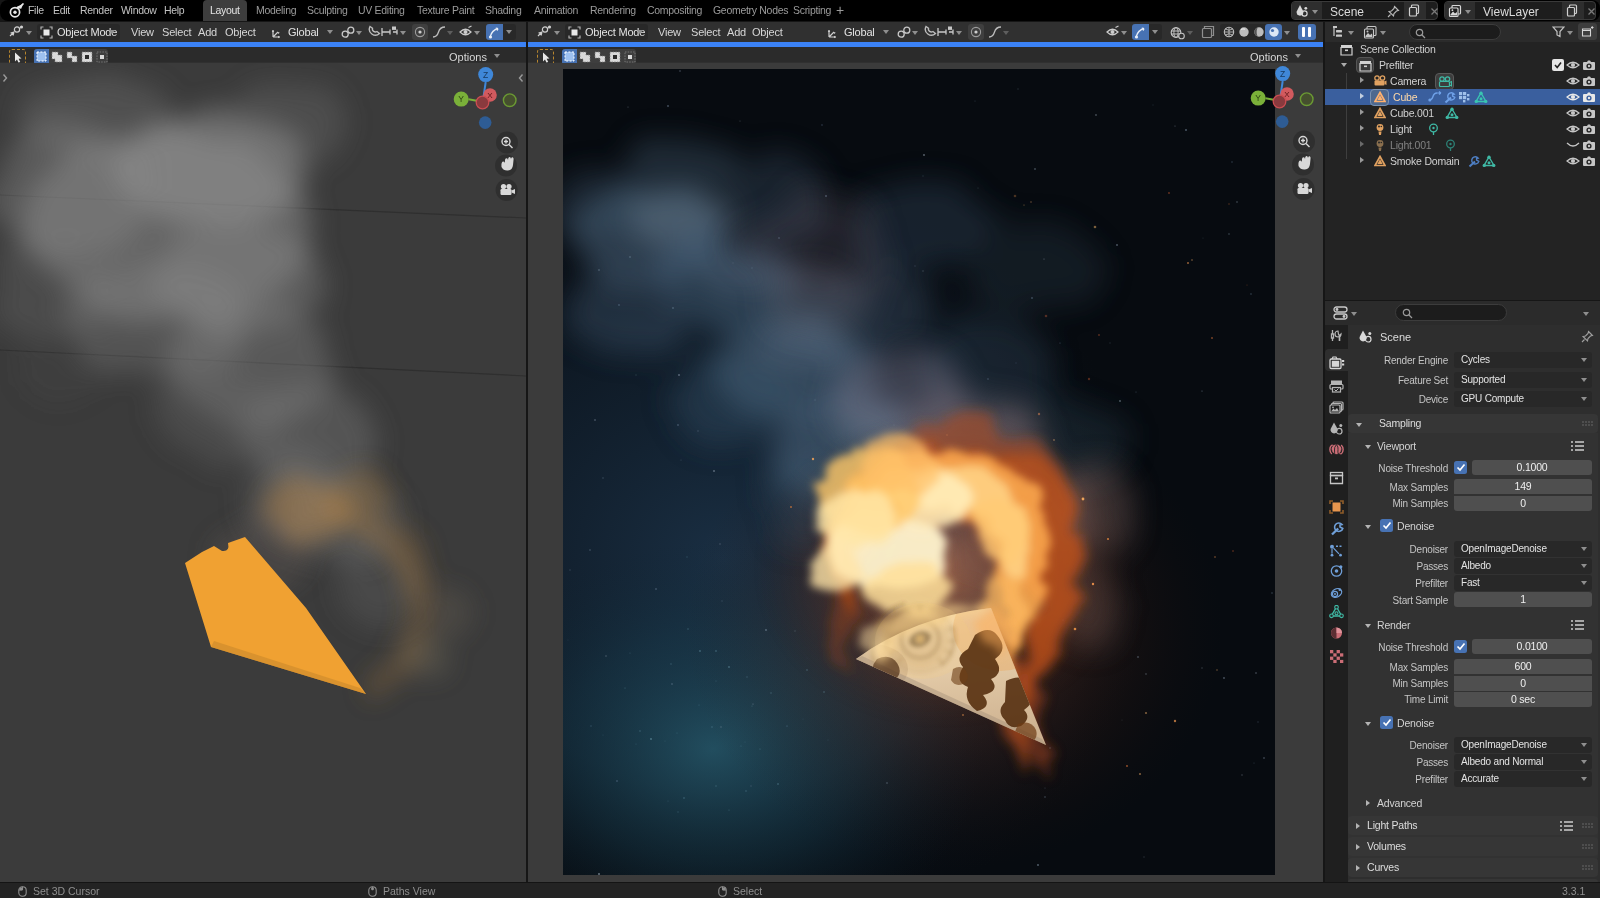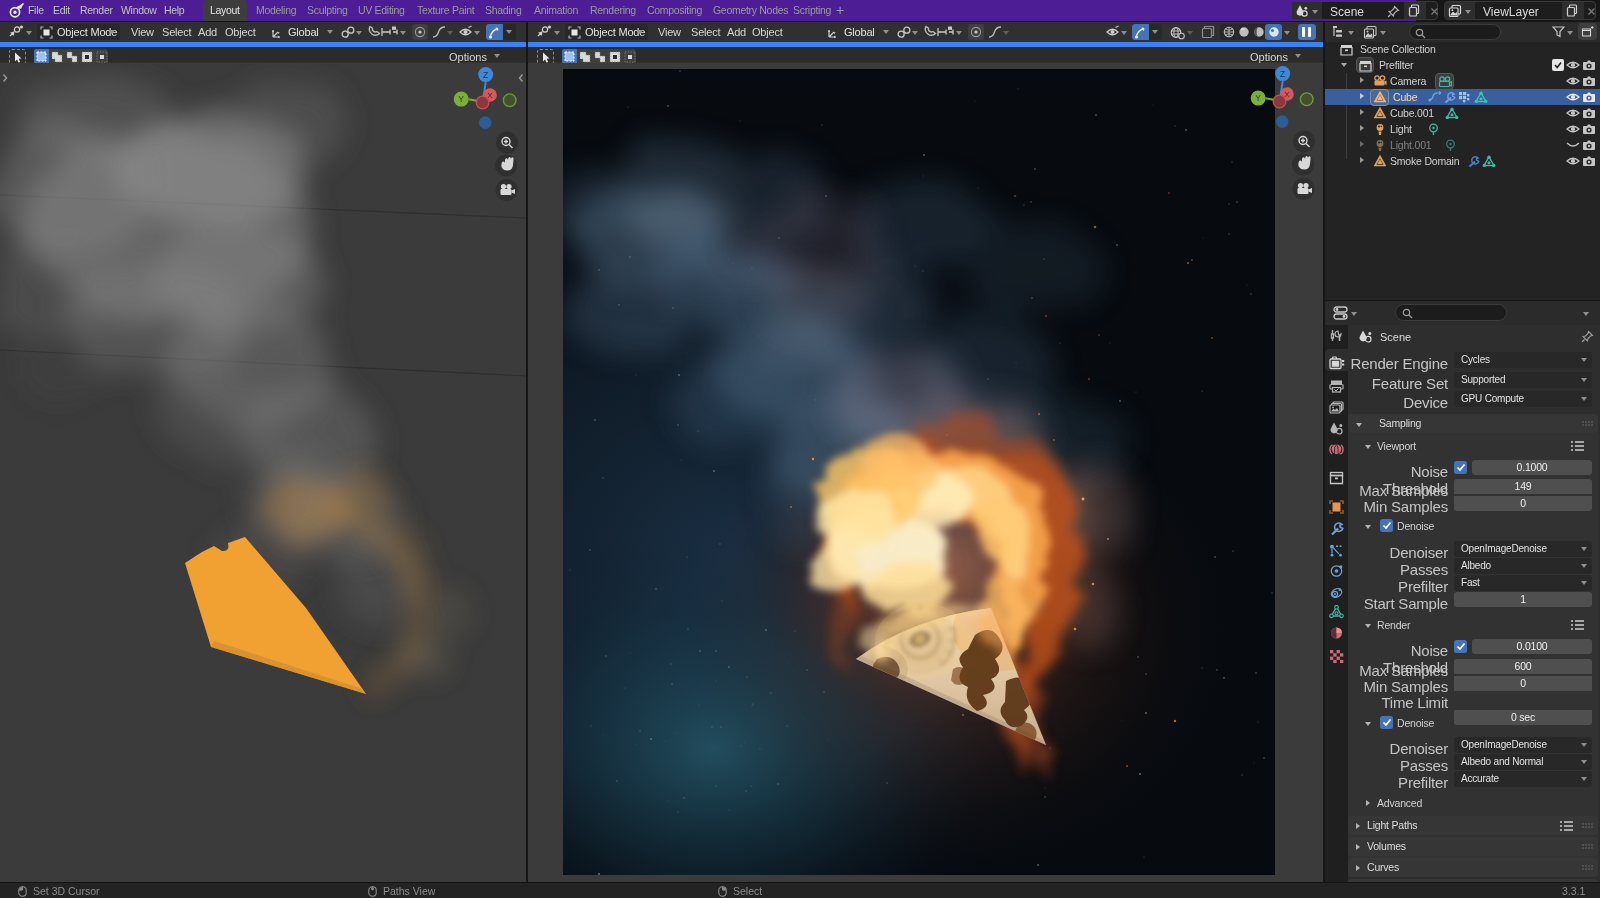--- a/index.html
+++ b/index.html
@@ -2,37 +2,37 @@
 <html><head>
 <meta charset="utf-8">
 <style>
   * { margin:0; padding:0; box-sizing:border-box; }
   html,body { width:1600px; height:898px; overflow:hidden; background:#161616;
     font-family:"Liberation Sans", sans-serif; }
   .abs { position:absolute; }
   #stage { position:relative; width:1600px; height:898px; }
 
   
-  #topbar { position:absolute; left:0; top:0; width:1416px; height:21px;
-    background:#4c1d95; color:#c3c3c3; font-size:11px; }
+  #topbar { position:absolute; left:0; top:0; width:1600px; height:21px;
+    background:#000000; color:#c3c3c3; font-size:11px;border-radius:8px; }
   .menu { position:absolute; top:0; height:21px; line-height:21px; font-size:10.5px; letter-spacing:-0.3px; }
   .tab { position:absolute; top:0; height:21px; line-height:21px; color:#9b9b9b;
     padding:0 7px; border-radius:4px 4px 0 0; font-size:10.5px; letter-spacing:-0.3px; }
   .tab.active { background:#3d3d3d; color:#e3e3e3; }
 
   
   .vhdr1 { position:absolute; left:0; top:0; right:0; height:20px; background:#303030; }
   .vhdr2 { position:absolute; left:0; top:20px; right:0; height:20px; background:#2b2b2b; border-top:5px solid #3b82f6;}
   .vmenu { position:absolute; top:0; height:20px; line-height:20px; color:#d6d6d6; font-size:11px; letter-spacing:-0.2px; }
   .drop { position:absolute; top:2px; height:16px; background:#282828; border-radius:3px; color:#e2e2e2; font-size:11px; line-height:16px; letter-spacing:-0.2px; }
   .td { width:0; height:0; border-left:3px solid transparent; border-right:3px solid transparent; border-top:4px solid #8f8f8f; }
   .tr { width:0; height:0; border-top:3px solid transparent; border-bottom:3px solid transparent; border-left:4px solid #8f8f8f; }
 
   
-  .plabel { position:absolute; font-size:15px; color:#c5c5c5; width:105px; right:152px; text-align:right; letter-spacing:-0.2px; }
+  .plabel { position:absolute; font-size:10px; color:#c5c5c5; width:105px; right:152px; text-align:right; letter-spacing:-0.2px; }
   .pdrop { position:absolute; left:106px; width:138px; height:16px; background:#282828; border-radius:3px;
     color:#e3e3e3; font-size:10px; line-height:16px; padding-left:7px; letter-spacing:-0.2px; }
   .pnum { position:absolute; left:106px; width:138px; height:15px; background:#4f4f4f;
     color:#efefef; font-size:10.5px; line-height:15px; text-align:center; letter-spacing:-0.2px; }
   .phead { position:absolute; left:0px; width:250px; height:19px; background:#363636; border-radius:4px;
     color:#dedede; font-size:10.5px; line-height:19px; letter-spacing:-0.2px; }
   .psub { position:absolute; color:#d2d2d2; font-size:10.5px; letter-spacing:-0.2px; }
   .pcheck { position:absolute; width:13px; height:13px; background:#4772b3; border-radius:2.5px; }
   .pcheck svg { position:absolute; left:1.5px; top:2px; }
 
@@ -1225,21 +1225,21 @@
           <svg width="10" height="9" viewBox="0 0 10 9">
             <path d="M1.5 4.5 L4 7 L8.5 1.5" stroke="#fff" stroke-width="1.7" fill="none"></path>
           </svg>
         </div>
       <div class="pnum" style="left:124px;width:120px;top:291px;border-radius:3px;">0.0100</div>
       <span class="plabel" style="top:314px">Max Samples</span>
       <div class="pnum" style="top:311px;border-radius:3px 3px 0 0;">600</div>
       <span class="plabel" style="top:330px">Min Samples</span>
       <div class="pnum" style="top:327px;border-radius:0;margin-top:1px;">0</div>
       <span class="plabel" style="top:346px">Time Limit</span>
-      <div class="pnum" style="top:343px;border-radius:0 0 3px 3px;margin-top:19px;">0 sec</div>
+      <div class="pnum" style="top:343px;border-radius:0 0 3px 3px;margin-top:1px;">0 sec</div>
       <i class="abs td" style="left:17px;top:374px;border-top-color:#b4b4b4"></i>
       <div class="pcheck" style="left:32px;top:368px">
           <svg width="10" height="9" viewBox="0 0 10 9">
             <path d="M1.5 4.5 L4 7 L8.5 1.5" stroke="#fff" stroke-width="1.7" fill="none"></path>
           </svg>
         </div>
       <span class="psub" style="left:49px;top:369px">Denoise</span>
       <span class="plabel" style="top:392px">Denoiser</span>
       <div class="pdrop" style="top:389px">OpenImageDenoise<i class="abs td" style="right:5px;top:6px"></i></div>
       <span class="plabel" style="top:409px">Passes</span>

